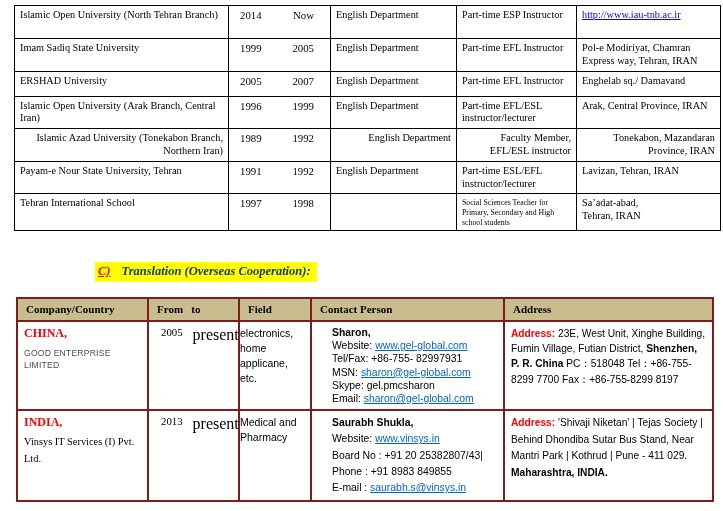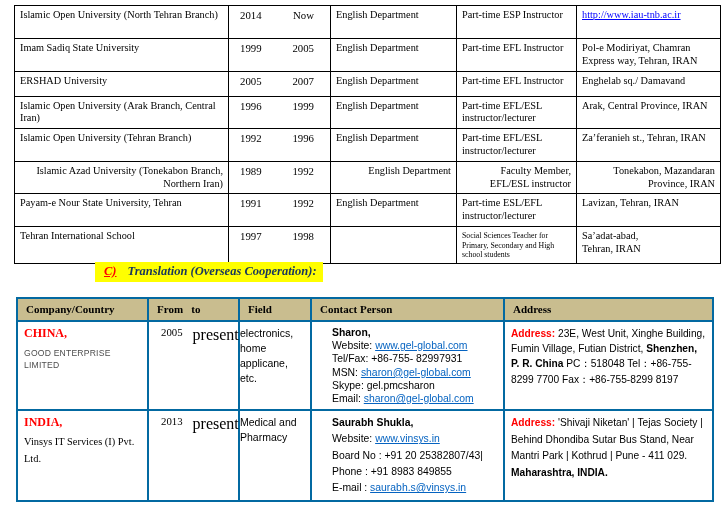--- a/index.html
+++ b/index.html
@@ -42,21 +42,21 @@
     padding-top: 4px;
   }
   .prewrap { white-space: pre-line; }
   a.top-link { color: #0000ff; text-decoration: underline; }
 
   
   .heading {
     position: absolute;
     left: 95px; top: 262px;
     background: #ffff00;
-    padding: 2px 6px 3px 9px;
+    padding: 2px 6px 3px 3px;
     font-weight: bold;
     font-style: italic;
     font-size: 12.5px;
     font-family: "Liberation Serif", serif;
   }
   .heading .marker {
     color: #ff0000;
     text-decoration: underline;
     margin-right: 11px;
   }
@@ -64,21 +64,21 @@
 
   
   .bottom-table {
     position: absolute;
     left: 16px; top: 297px;
     width: 696px;
     border-collapse: collapse;
     table-layout: fixed;
   }
   .bottom-table th, .bottom-table td {
-    border: 2px solid #0369a1;
+    border: 2px solid #7f1d1d;
     vertical-align: top;
   }
   .bottom-table th {
     background: #c9bd8f;
     font-family: "Liberation Serif", serif;
     font-size: 11px;
     font-weight: bold;
     text-align: left;
     padding: 4px 8px;
     white-space: pre;
@@ -187,32 +187,20 @@
           <td>Islamic Open University (Arak Branch, Central Iran)</td>
           <td class="years-cell">
             <div class="years-wrap">
               <span>1996</span>
               <span>1999</span>
             </div>
           </td>
           <td>English Department</td>
           <td>Part-time EFL/ESL instructor/lecturer</td>
           <td><span class="prewrap">Arak, Central Province, IRAN</span></td>
-        </tr>
-        <tr style="height: 25px;">
-          <td>Islamic Open University (Tehran Branch)</td>
-          <td class="years-cell">
-            <div class="years-wrap">
-              <span>1992</span>
-              <span>1996</span>
-            </div>
-          </td>
-          <td>English Department</td>
-          <td>Part-time EFL/ESL instructor/lecturer</td>
-          <td><span class="prewrap">Za’feranieh st., Tehran, IRAN</span></td>
         </tr>
         <tr style="height: 29px; text-align: right;">
           <td>Islamic Azad University (Tonekabon Branch, Northern Iran)</td>
           <td class="years-cell">
             <div class="years-wrap">
               <span>1989</span>
               <span>1992</span>
             </div>
           </td>
           <td>English Department</td>

